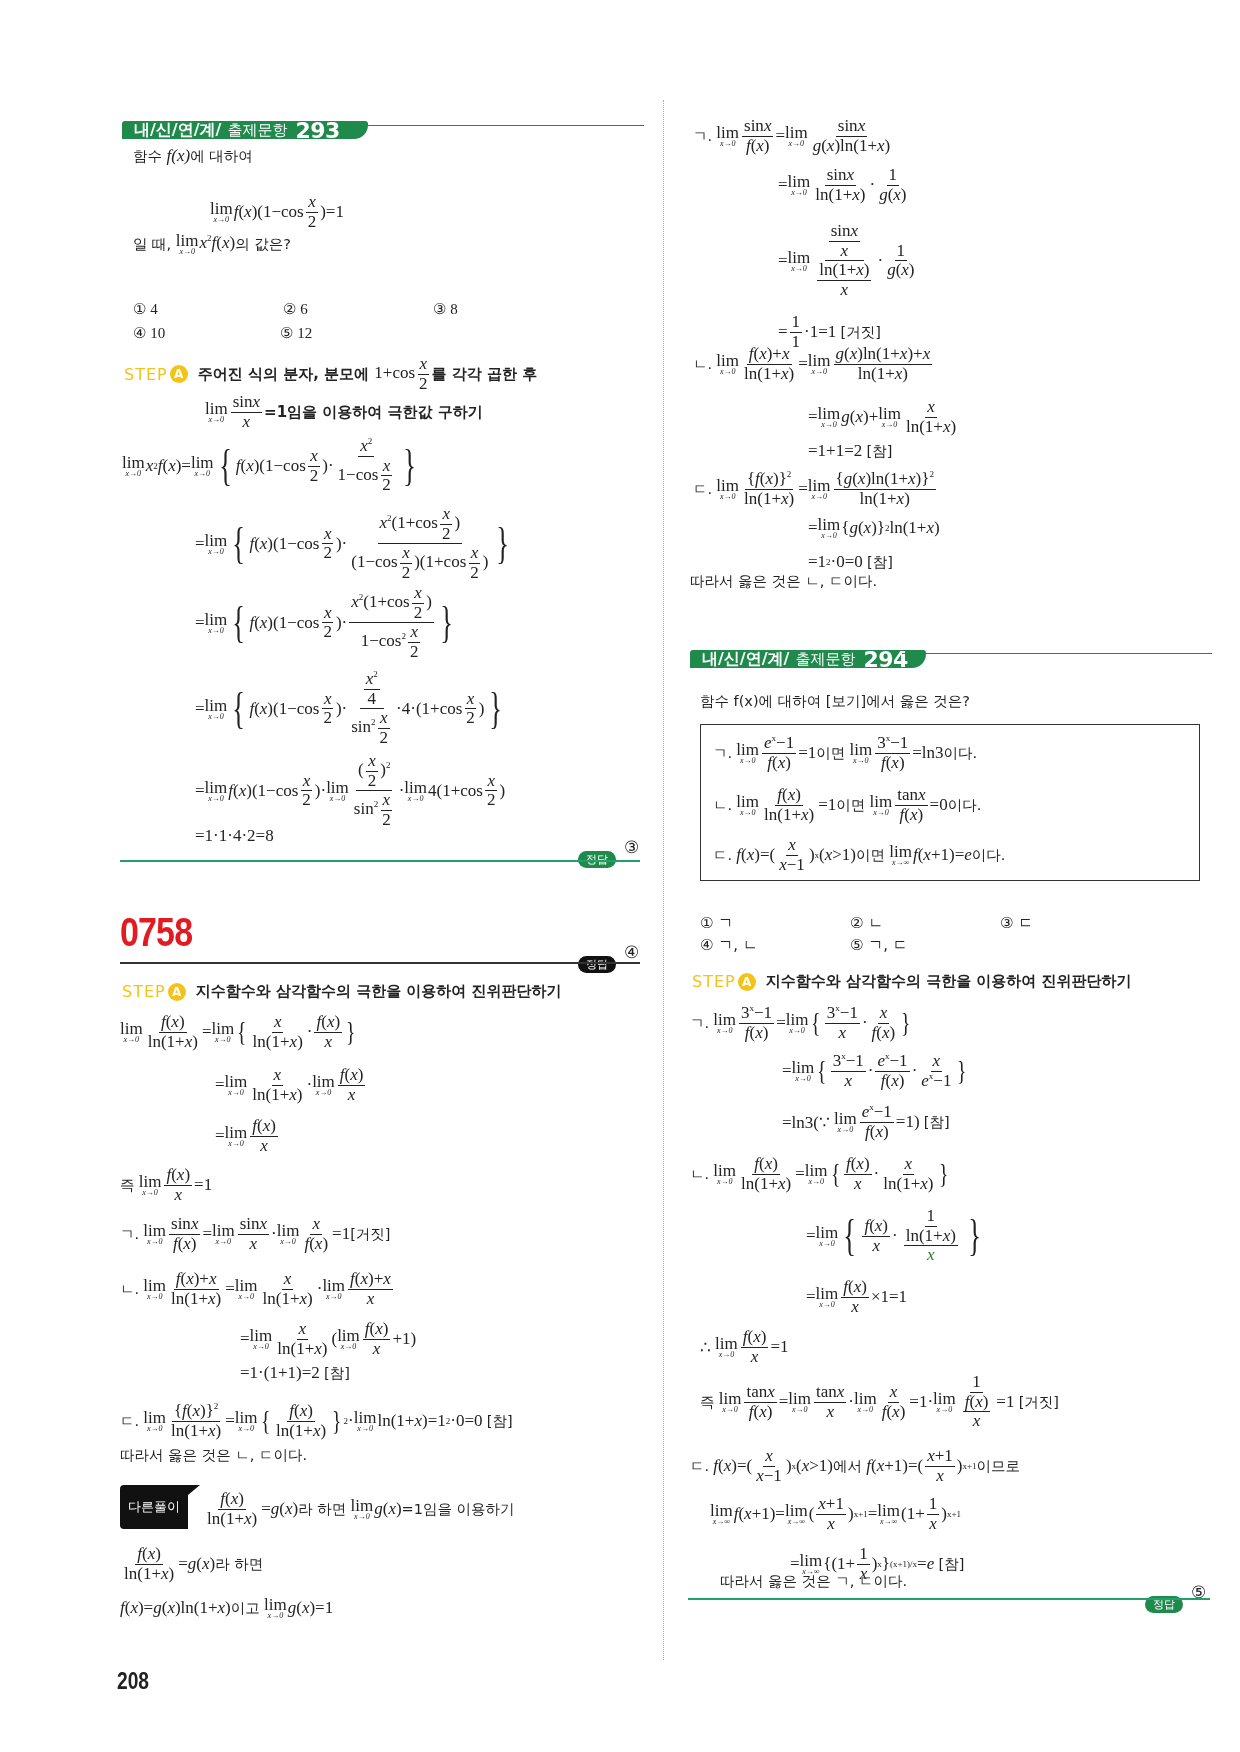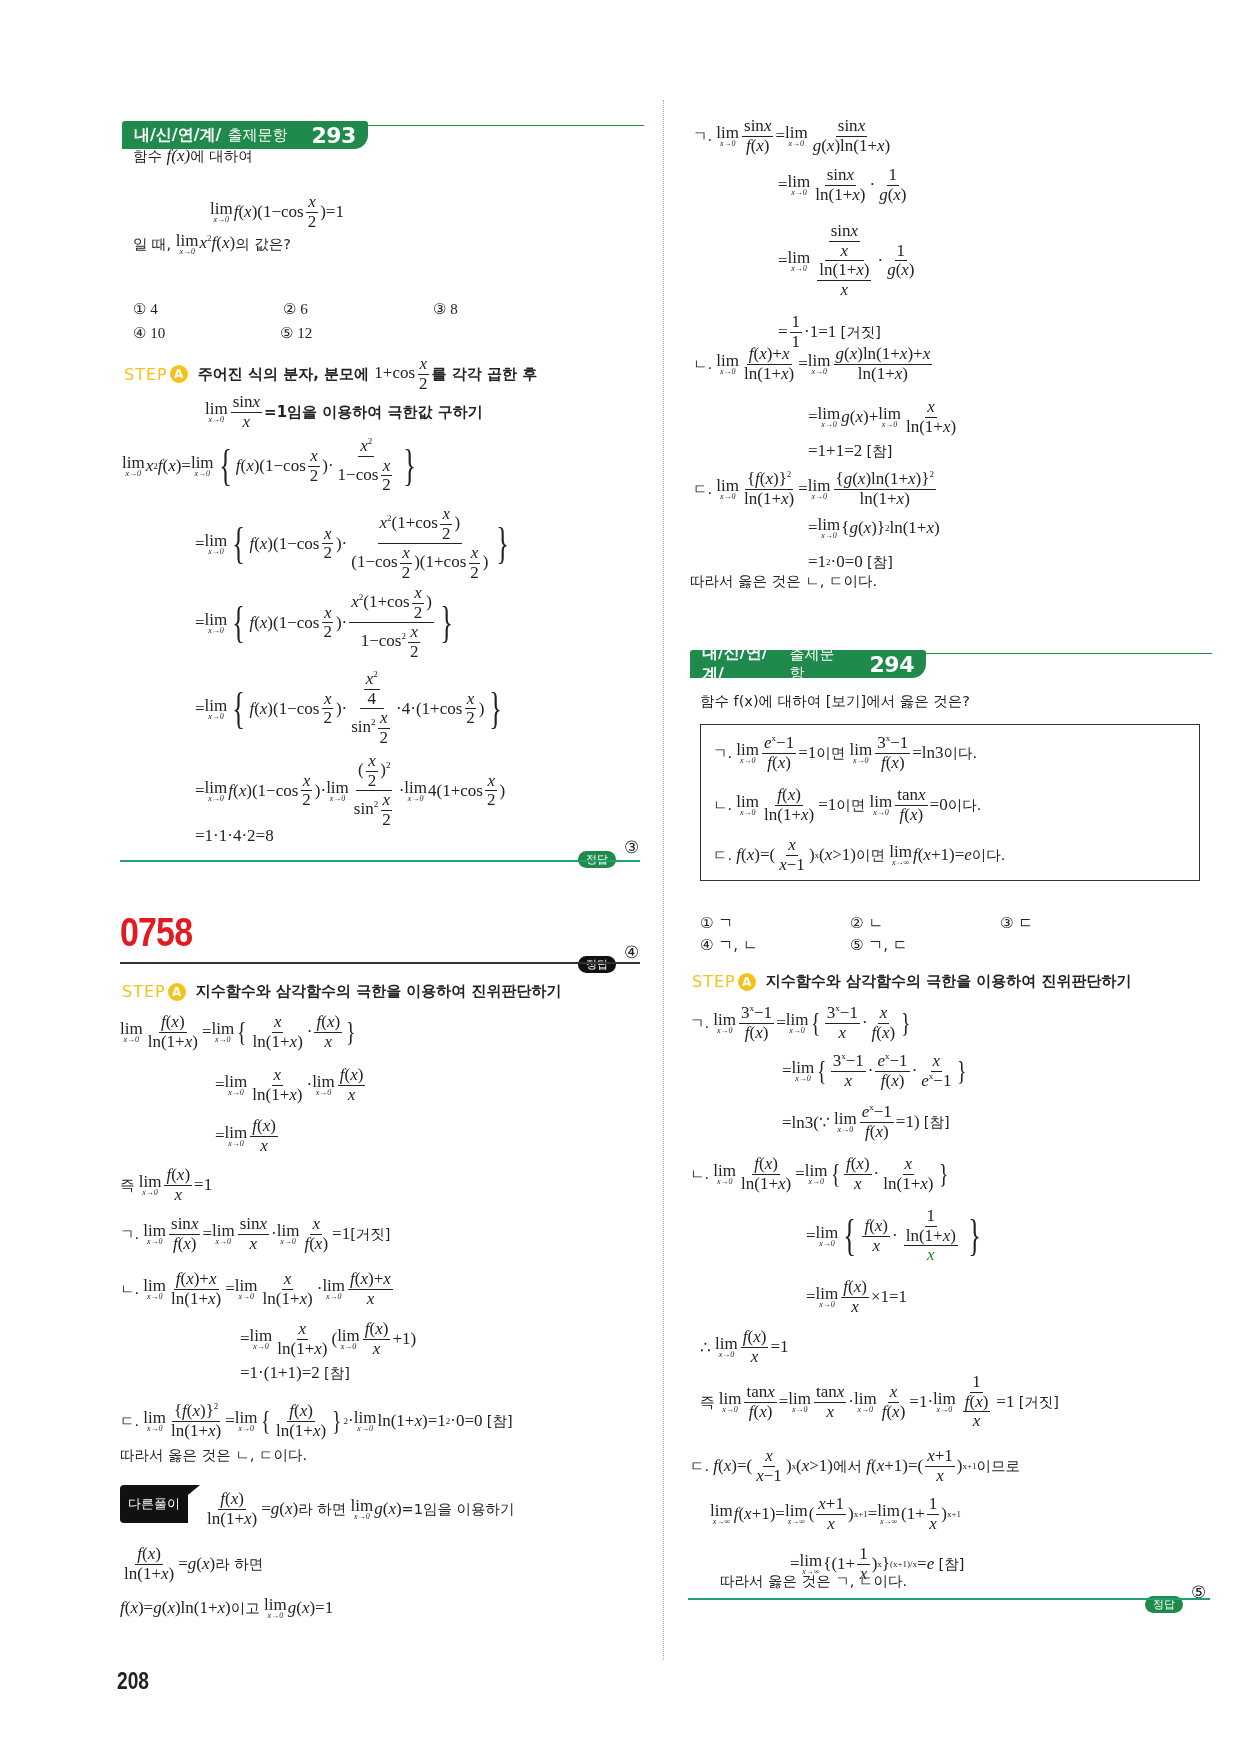--- a/index.html
+++ b/index.html
@@ -11,23 +11,23 @@
   .line { position:absolute; display:flex; align-items:center; white-space:nowrap; }
   .frac { display:inline-flex; flex-direction:column; align-items:center; vertical-align:middle; margin:0 2px; }
   .frac > .num { border-bottom:1px solid #222; padding:0 2px; line-height:1.1; }
   .frac > .den { padding:0 2px; line-height:1.1; }
   .lim { display:inline-flex; flex-direction:column; align-items:center; vertical-align:middle; margin-right:1px; }
   .lim .sub { font-size:8px; font-style:italic; line-height:1; margin-top:-1px; }
   .lim .l { line-height:1; }
   .br { font-size:44px; line-height:1; font-weight:200; transform:scaleX(0.6); display:inline-block; }
   .br-sm { font-size:28px; line-height:1; transform:scaleX(0.7); display:inline-block; }
   sup { font-size:9px; }
-  .header-tab { position:absolute; height:28px; background:#1f8a4c; color:#fff;
+  .header-tab { position:absolute; height:18px; background:#1f8a4c; color:#fff;
      border-radius:3px 3px 14px 0; display:flex; align-items:center; padding:0 12px; font-size:16px; font-weight:bold; }
-  .header-tab .num { font-size:22px; margin-left:24px; letter-spacing:-0.5px; }
+  .header-tab .num { font-size:22px; margin-left:8px; letter-spacing:-0.5px; }
   .header-tab .sub { font-weight:normal; font-size:15px; margin-left:6px; }
   .rule-green { position:absolute; height:2px; background:#1f8a4c; }
   .rule-dark { position:absolute; height:2px; background:#333; }
   .step { position:absolute; display:flex; align-items:center; font-size:15px; font-weight:bold; white-space:nowrap; }
   .step .lbl { color:#f4c319; font-weight:normal; letter-spacing:1px; font-size:16px; }
   .step .circ { display:inline-flex; width:18px; height:18px; border-radius:50%; background:#f4c319; color:#fff; font-size:12px; align-items:center; justify-content:center; margin:0 10px 0 2px; }
   .answer { position:absolute; display:flex; align-items:center; }
   .pill { display:inline-block; border-radius:10px; padding:1px 8px; font-size:11px; color:#fff; margin-right:8px;margin-top:24px; }
   .pill.green { background:#1f8a4c; }
   .pill.black { background:#111; }
@@ -359,21 +359,21 @@
     </span><span class="br-sm">{</span><span class="frac">
       <span class="num"><span class="it">f</span>(<span class="it">x</span>)</span>
       <span class="den">ln(1+<span class="it">x</span>)</span>
     </span><span class="br-sm">}</span><sup>2</sup>·<span class="lim">
       <span class="l">lim</span>
       <span class="sub">x→0</span>
     </span>ln(1+<span class="it">x</span>)=1<sup>2</sup>·0=0&nbsp;<span class="ko">[참]</span>
 </div>
 <div class="line ko" style="left:120px; top:1446px;">따라서 옳은 것은 ㄴ, ㄷ이다.</div>
 
-<div class="alt-tag" style="left:120px; top:1485px; width:68px; height:38px;">다른풀이</div>
+<div class="alt-tag" style="left:120px; top:1485px; width:68px; height:44px;">다른풀이</div>
 <div class="line math" style="left:203px; top:1490px;">
   <span class="frac">
       <span class="num"><span class="it">f</span>(<span class="it">x</span>)</span>
       <span class="den">ln(1+<span class="it">x</span>)</span>
     </span>=<span class="it">g</span>(<span class="it">x</span>)<span class="ko">라 하면</span>&nbsp;<span class="lim">
       <span class="l">lim</span>
       <span class="sub">x→0</span>
     </span><span class="it">g</span>(<span class="it">x</span>)<span class="ko">=1임을 이용하기</span>
 </div>
 <div class="line math" style="left:120px; top:1545px;">

